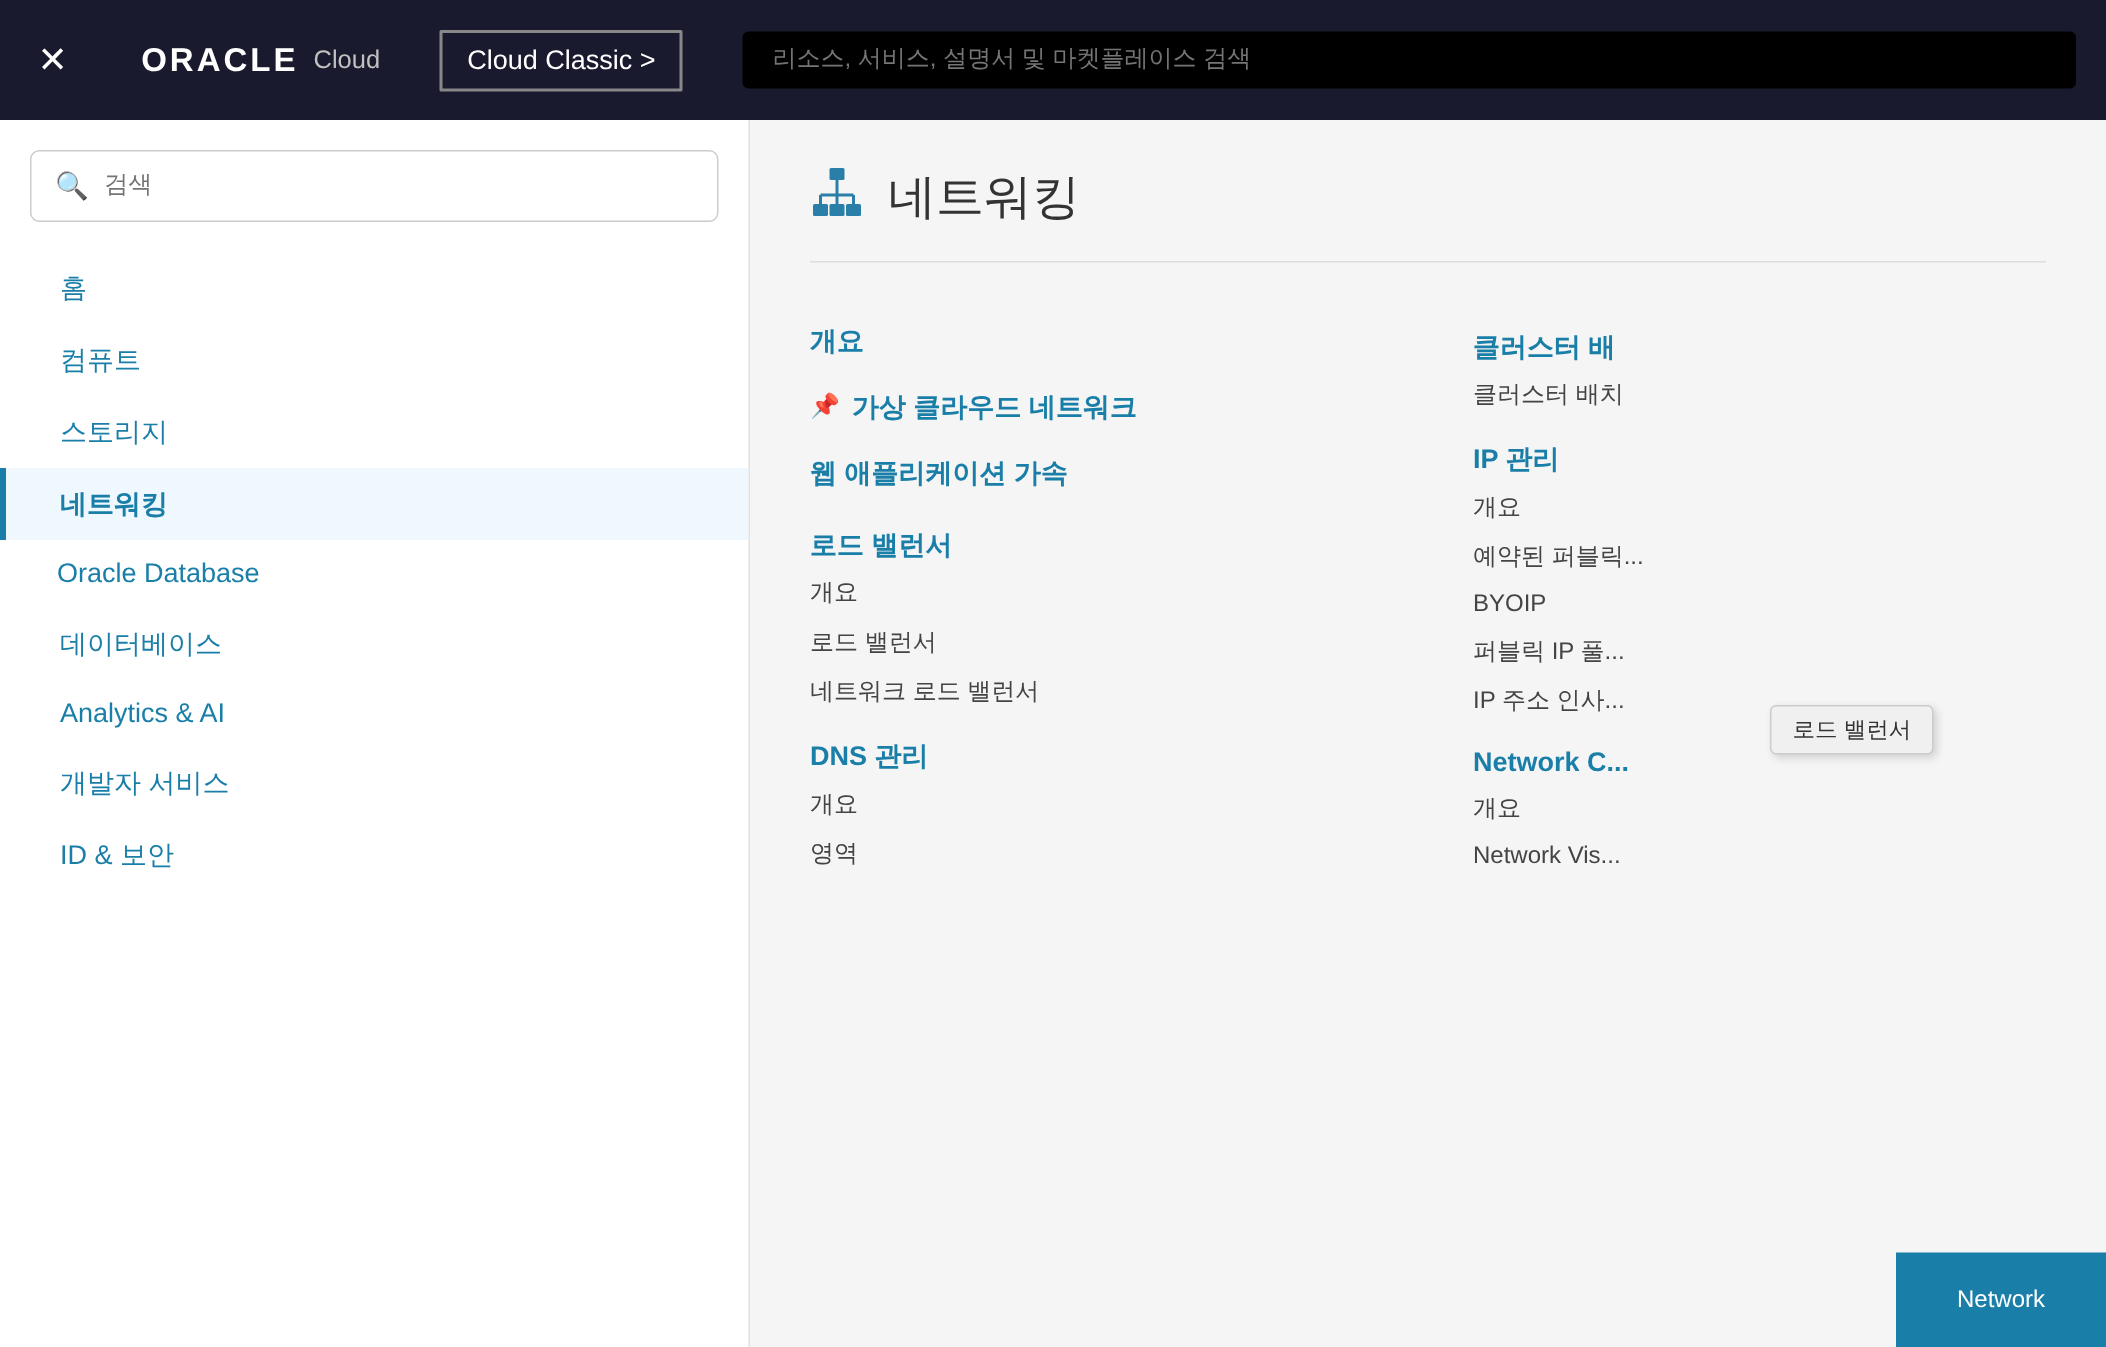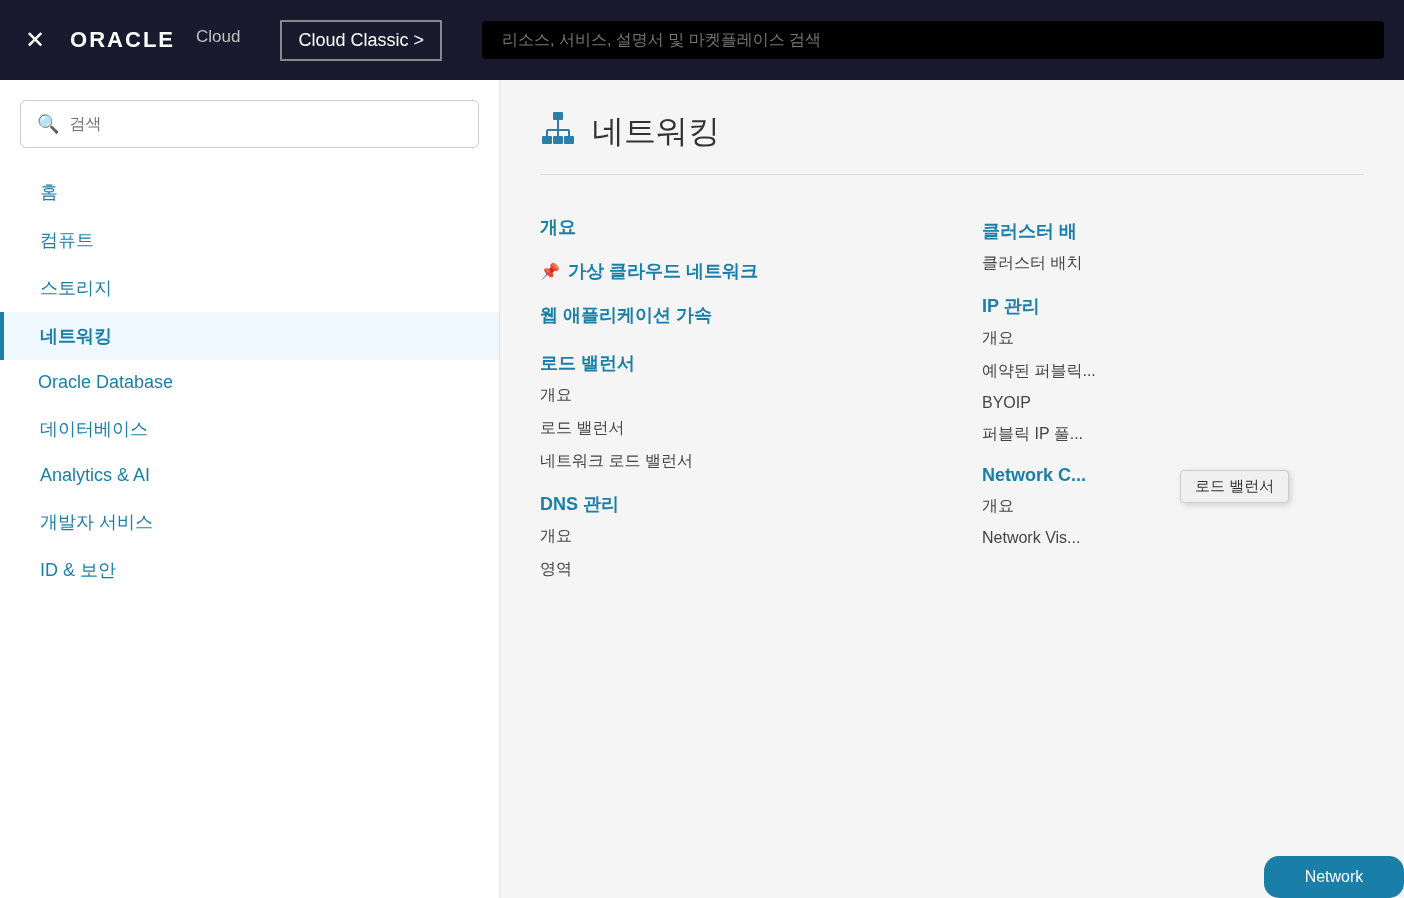--- a/index.html
+++ b/index.html
@@ -19,22 +19,23 @@
       color: white;
       font-size: 24px;
       cursor: pointer;
       padding: 5px;
       display: flex;
       align-items: center;
       justify-content: center;
     }
     .oracle-logo {
       display: flex;
-      align-items: flex-start;
-      gap: 15px;
+      align-items: center;
+      gap: 4px;
+      margin-left: 24px;
     }
     .oracle-logo .oracle-text {
       color: white;
       font-size: 22px;
       font-weight: 700;
       letter-spacing: 2px;
     }
     .oracle-logo .cloud-text {
       color: #c0c0c0;
       font-size: 17px;
@@ -193,29 +194,28 @@
       white-space: nowrap;
       box-shadow: 2px 2px 6px rgba(0,0,0,0.15);
     }
 
     
     .bottom-bar {
       position: fixed;
       bottom: 0;
       right: 0;
       width: 140px;
-      height: 42px;
+      height: 63px;
       background: #1a7fa8;
       display: flex;
       align-items: center;
       justify-content: center;
       color: white;
       font-size: 16px;
       font-weight: 500;
-      border-radius: 15px;
     }
   </style>
 </head>
 <body>
 
 <div class="header">
   <div class="close-btn">✕</div>
   <div class="oracle-logo">
     <span class="oracle-text">ORACLE</span>
     <span class="cloud-text">Cloud</span>
@@ -285,20 +285,21 @@
 
       <div>
         <div class="section-heading">클러스터 배</div>
         <div class="sub-item">클러스터 배치</div>
 
         <div class="section-heading">IP 관리</div>
         <div class="sub-item">개요</div>
         <div class="sub-item">예약된 퍼블릭...</div>
         <div class="sub-item">BYOIP</div>
         <div class="sub-item">퍼블릭 IP 풀...</div>
+        <div class="sub-item">IP 주소 인사...</div>
 
         <div class="section-heading">Network C...</div>
         <div class="sub-item">개요</div>
         <div class="sub-item">Network Vis...</div>
       </div>
     </div>
 
     <div class="tooltip">로드 밸런서</div>
   </div>
 </div>

